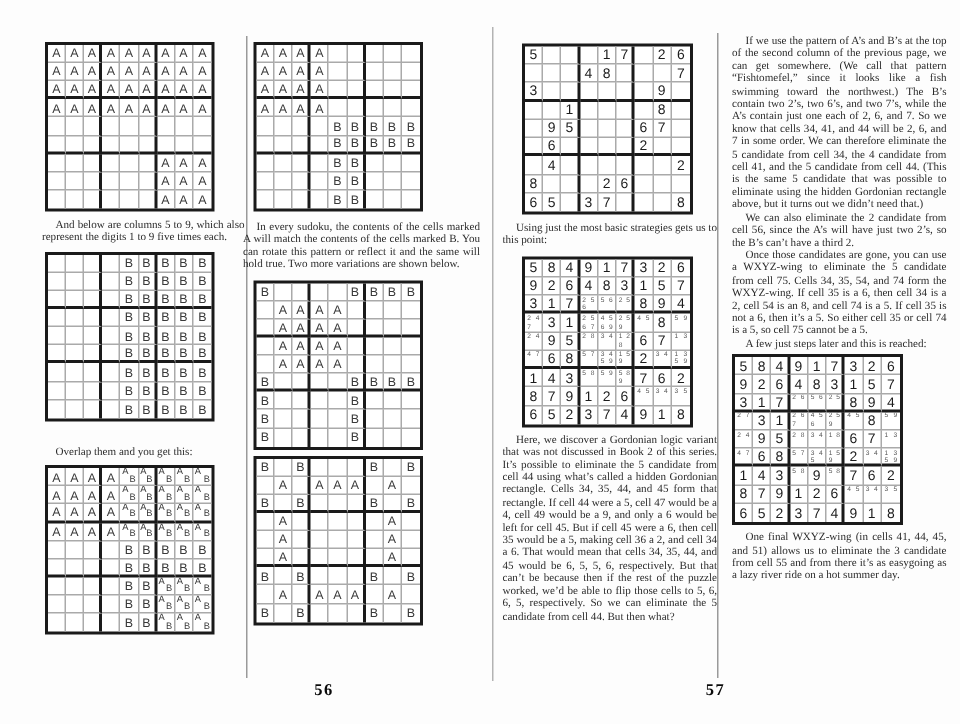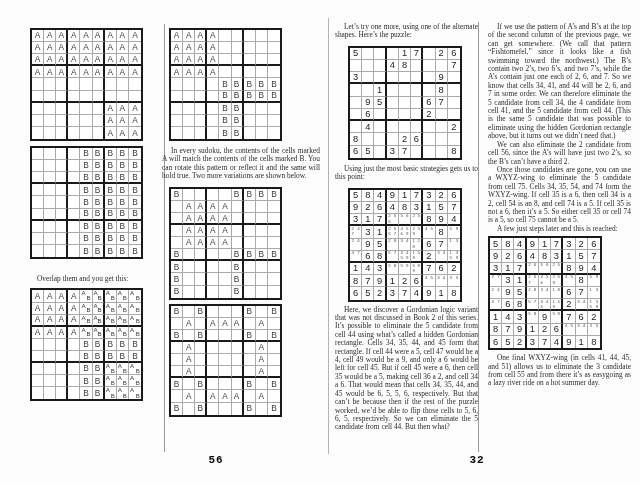--- a/index.html
+++ b/index.html
@@ -2,21 +2,21 @@
 <html><head>
 <meta charset="utf-8">
 <style>
   html,body{margin:0;padding:0;background:#ffffff;}
   .spread{position:relative;width:640px;height:483px;background:#fdfdfd;overflow:hidden;
           font-family:"Liberation Serif", serif;color:#2b2b2b;}
   .col{position:absolute;font-size:7.4px;line-height:8.4px;text-align:justify;}
   .col p{margin:0;text-indent:9px;}
   .cap{margin:0;text-indent:9px;}
   .vrule{position:absolute;width:1px;background:#9a9a9a;}
-  .pagenum{position:absolute;font-family:Liberation Mono, monospace;font-weight:bold;
+  .pagenum{position:absolute;font-family:Liberation Serif, serif;font-weight:bold;
            font-size:11px;color:#0a0a0a;width:28px;text-align:center;letter-spacing:1px;}
 
   
   .grid9{display:grid;grid-template-columns:repeat(9,1fr);grid-template-rows:repeat(9,1fr);
          width:113px;height:113px;border:2px solid #1a1a1a;box-sizing:border-box;background:#fff;}
   .cell{position:relative;display:flex;align-items:center;justify-content:center;
         border-right:1px solid #aaa;border-bottom:1px solid #aaa;box-sizing:border-box;
         overflow:hidden;}
   .cell.bv{border-right:2px solid #1a1a1a;}
   .cell.bh{border-bottom:2px solid #1a1a1a;}
@@ -117,20 +117,21 @@
         <div class="cell pcell er"></div>
         <div class="cell pcell er"></div>
         <div class="cell pcell bv er"></div>
         <div class="cell pcell er"></div>
         <div class="cell pcell er"></div>
         <div class="cell pcell bv er"></div>
         <div class="cell pcell er">A</div>
         <div class="cell pcell er">A</div>
         <div class="cell pcell ec er">A</div>
       </div>
+    <p class="cap" style="margin-top:5px;">And below are columns 5 to 9, which also represent the digits 1 to 9 five times each.</p>
     <div class="grid9 gA" style="margin-top:5px;">
         <div class="cell pcell"></div>
         <div class="cell pcell"></div>
         <div class="cell pcell bv"></div>
         <div class="cell pcell"></div>
         <div class="cell pcell">B</div>
         <div class="cell pcell bv">B</div>
         <div class="cell pcell">B</div>
         <div class="cell pcell">B</div>
         <div class="cell pcell ec">B</div>
@@ -627,21 +628,20 @@
         <div class="cell pcell er"></div>
         <div class="cell pcell er"></div>
         <div class="cell pcell bv er"></div>
         <div class="cell pcell er">B</div>
         <div class="cell pcell er"></div>
         <div class="cell pcell ec er">B</div>
       </div>
   </div>
 
   <div class="col" style="left:335px;top:23px;width:143px;">
-    <p>Let’s try one more, using one of the alternate shapes. Here’s the puzzle:</p>
     <div class="grid9 gS" style="margin-top:6px;width:114px;height:114px;">
         <div class="cell scell">5</div>
         <div class="cell scell"></div>
         <div class="cell scell bv"></div>
         <div class="cell scell"></div>
         <div class="cell scell">1</div>
         <div class="cell scell bv">7</div>
         <div class="cell scell"></div>
         <div class="cell scell">2</div>
         <div class="cell scell ec">6</div>
@@ -1166,15 +1166,15 @@
         <div class="cell scell er">7</div>
         <div class="cell scell bv er">4</div>
         <div class="cell scell er">9</div>
         <div class="cell scell er">1</div>
         <div class="cell scell ec er">8</div>
       </div>
     <p style="margin-top:4px;">One final WXYZ-wing (in cells 41, 44, 45, and 51) allows us to eliminate the 3 candidate from cell 55 and from there it’s as easygoing as a lazy river ride on a hot summer day.</p>
   </div>
 
   <div class="pagenum" style="left:202px;top:454px;">56</div>
-  <div class="pagenum" style="left:463px;top:454px;">32</div>
+  <div class="pagenum" style="left:463px;top:454px;">57</div>
 
 </div>
 
 </body></html>

